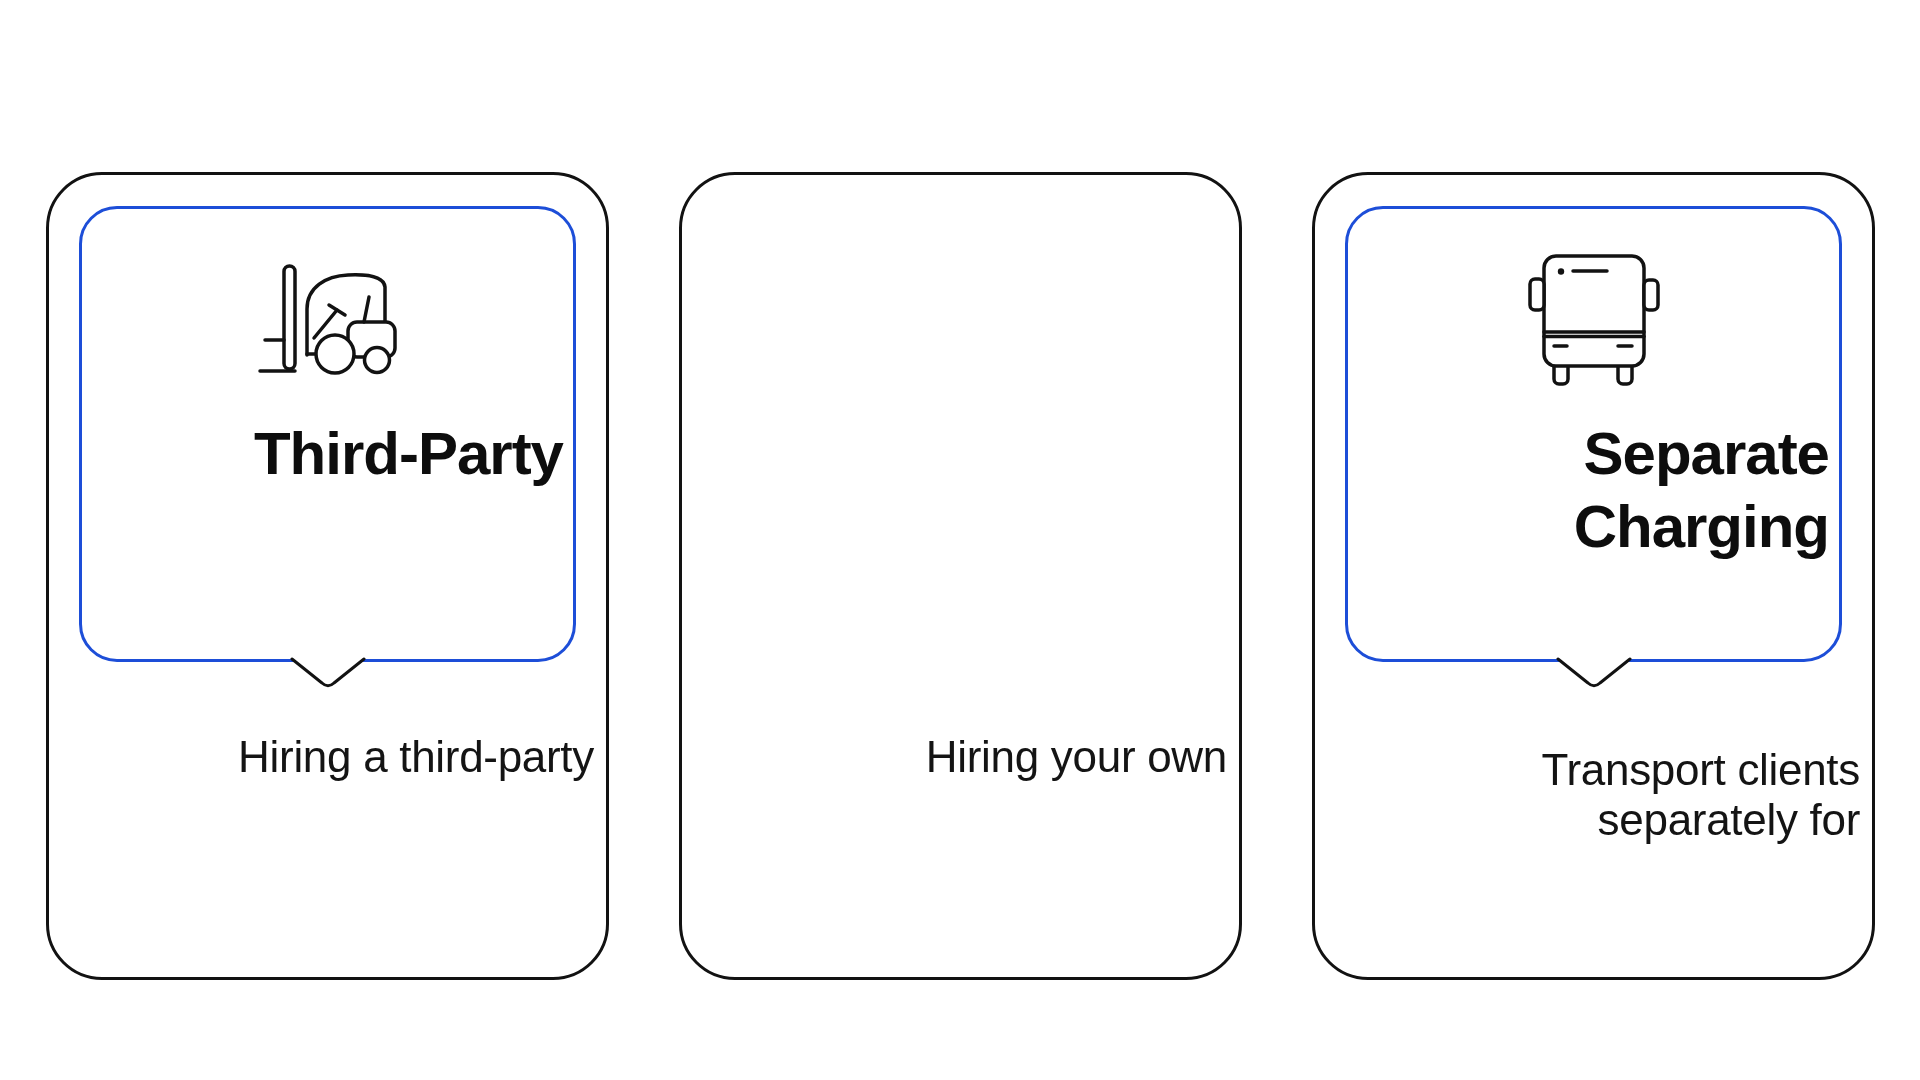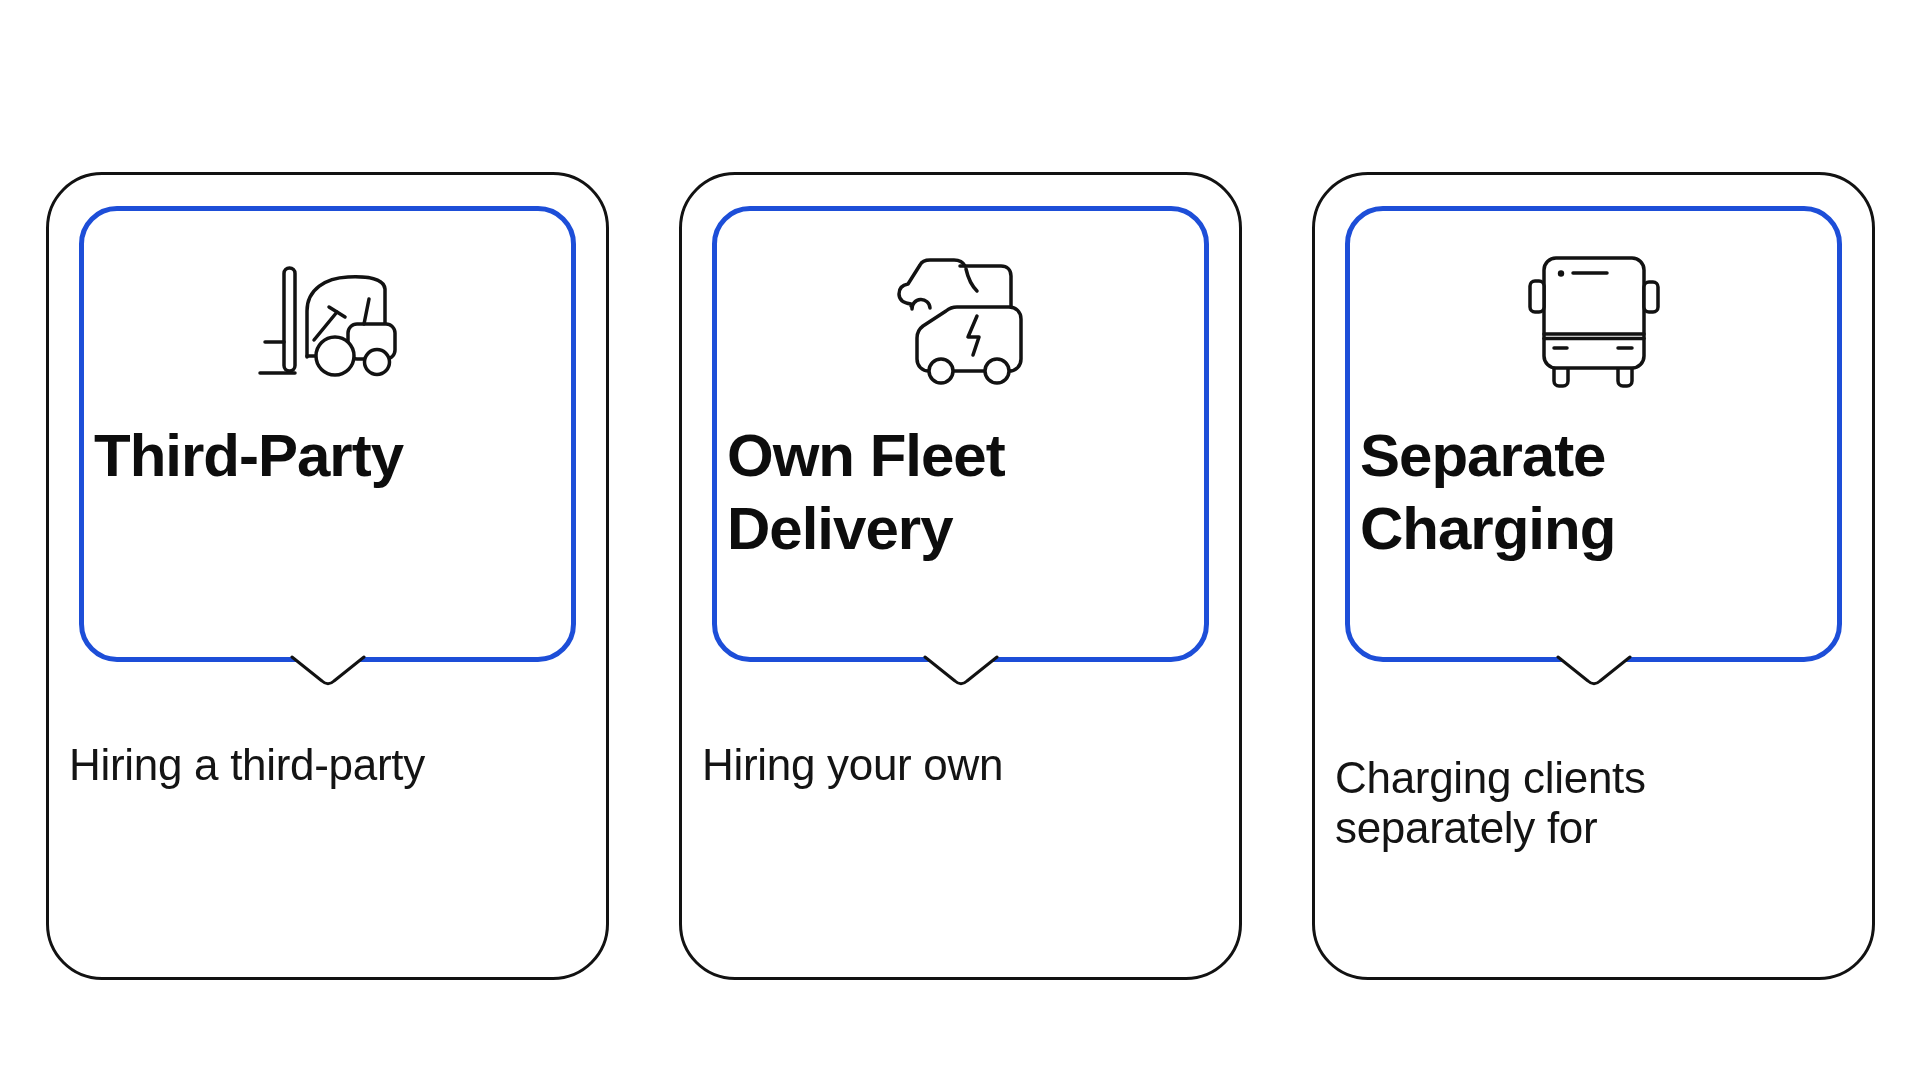--- a/index.html
+++ b/index.html
@@ -32,23 +32,23 @@
     border-radius: 56px;
   }
   .bubble {
     box-sizing: border-box;
     position: absolute;
     top: 31px;
     left: 30px;
     right: 30px;
     height: 456px;
     background: #ffffff;
-    border: 5px solid #1d4ed8;
+    border: 3px solid #1d4ed8;
     border-radius: 38px;
-    text-align: left;
+    text-align: right;
   }
   .icon-box {
     margin-top: 44px;
     height: 134px;
     display: flex;
     align-items: center;
     justify-content: center;
   }
   .icon-box svg {
     display: block;
@@ -66,22 +66,22 @@
     position: absolute;
     bottom: -31px;
     left: 50%;
     transform: translateX(-50%);
   }
   .desc {
     position: absolute;
     top: 557px;
     left: 12px;
     right: 12px;
-    margin: 8px;
-    text-align: left;
+    margin: 0;
+    text-align: right;
     font-size: 44px;
     line-height: 50px;
     letter-spacing: -0.3px;
     color: #141414;
   }
   .desc span { display: block; }
   .card:nth-child(3) .desc { top: 570px; }
 </style>
 </head>
 <body>
@@ -112,42 +112,20 @@
         <rect x="3" y="0" width="72" height="6" fill="#ffffff" stroke="none"></rect>
         <path d="M3,6 L33,30 Q39,35.5 45,30 L75,6" fill="#ffffff" stroke="#121212" stroke-width="3" stroke-linecap="round" stroke-linejoin="round"></path>
       </svg>
     </div>
     <p class="desc">
       <span>Hiring a third-party</span>
     </p>
   </section>
 
   <section class="card">
-    <div class="bubble">
-      <div class="icon-box">
-        <svg width="128" height="130" viewBox="0 0 128 130" fill="none" stroke="#121212" stroke-width="3.5" stroke-linecap="round" stroke-linejoin="round">
-          <path d="M14,49 L14,47 C6,46 2,42 2,37 C2,32 5,28 11,27 L23,8 C25,4 29,3 33,3 L57,3 C62,3 66,5 68,9"></path>
-          <path d="M63,9 L104,9 C110,9 114,13 114,19 L114,52"></path>
-          <path d="M69,12 C71,21 74,28 80,34"></path>
-          <path d="M15,52 A9,9 0 0 1 33,51"></path>
-          <path d="M20,81 C20,76 22,72 26,69 L49,54 C52,51.5 56,50 60,50 L112,50 C119,50 124,55 124,62 L124,102 C124,109 119,114 112,114 L32,114 C25,114 20,109 20,102 Z" fill="#ffffff"></path>
-          <circle cx="44" cy="114" r="12" fill="#ffffff"></circle>
-          <circle cx="100" cy="114" r="12" fill="#ffffff"></circle>
-          <path d="M80,59 L71,80 L82,80 L76,98"></path>
-        </svg>
-      </div>
-      <h2 class="title">
-        <span>Own Fleet</span>
-        <span>Delivery</span>
-      </h2>
-      <svg class="tail" width="78" height="37" viewBox="0 0 78 37">
-        <rect x="3" y="0" width="72" height="6" fill="#ffffff" stroke="none"></rect>
-        <path d="M3,6 L33,30 Q39,35.5 45,30 L75,6" fill="#ffffff" stroke="#121212" stroke-width="3" stroke-linecap="round" stroke-linejoin="round"></path>
-      </svg>
-    </div>
     <p class="desc">
       <span>Hiring your own</span>
     </p>
   </section>
 
   <section class="card">
     <div class="bubble">
       <div class="icon-box">
         <svg width="132" height="132" viewBox="0 0 132 132" fill="none" stroke="#121212" stroke-width="3.5" stroke-linecap="round" stroke-linejoin="round">
           <rect x="26" y="104" width="14" height="26" rx="5"></rect>
@@ -166,18 +144,18 @@
       <h2 class="title">
         <span>Separate</span>
         <span>Charging</span>
       </h2>
       <svg class="tail" width="78" height="37" viewBox="0 0 78 37">
         <rect x="3" y="0" width="72" height="6" fill="#ffffff" stroke="none"></rect>
         <path d="M3,6 L33,30 Q39,35.5 45,30 L75,6" fill="#ffffff" stroke="#121212" stroke-width="3" stroke-linecap="round" stroke-linejoin="round"></path>
       </svg>
     </div>
     <p class="desc">
-      <span>Charging clients</span>
+      <span>Transport clients</span>
       <span>separately for</span>
     </p>
   </section>
 
 </div>
 
 </body></html>

